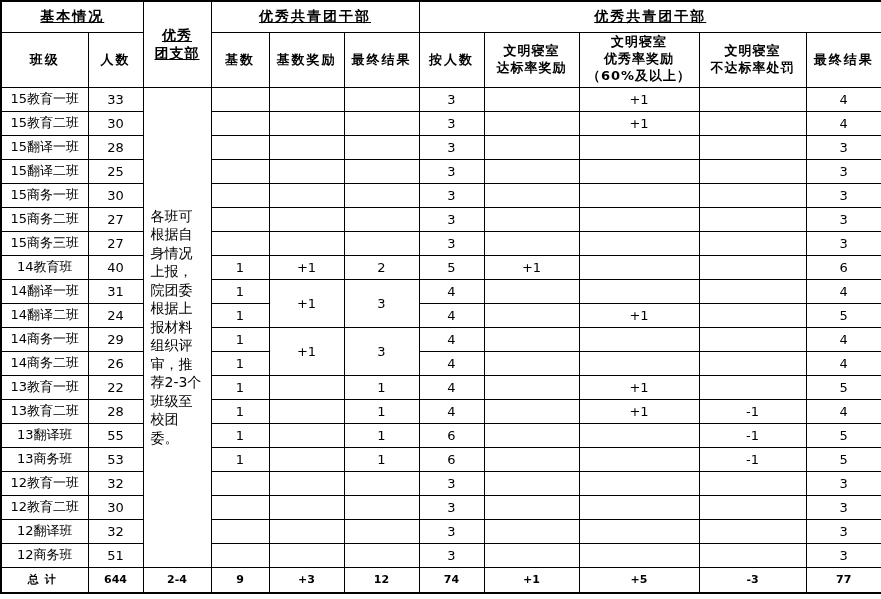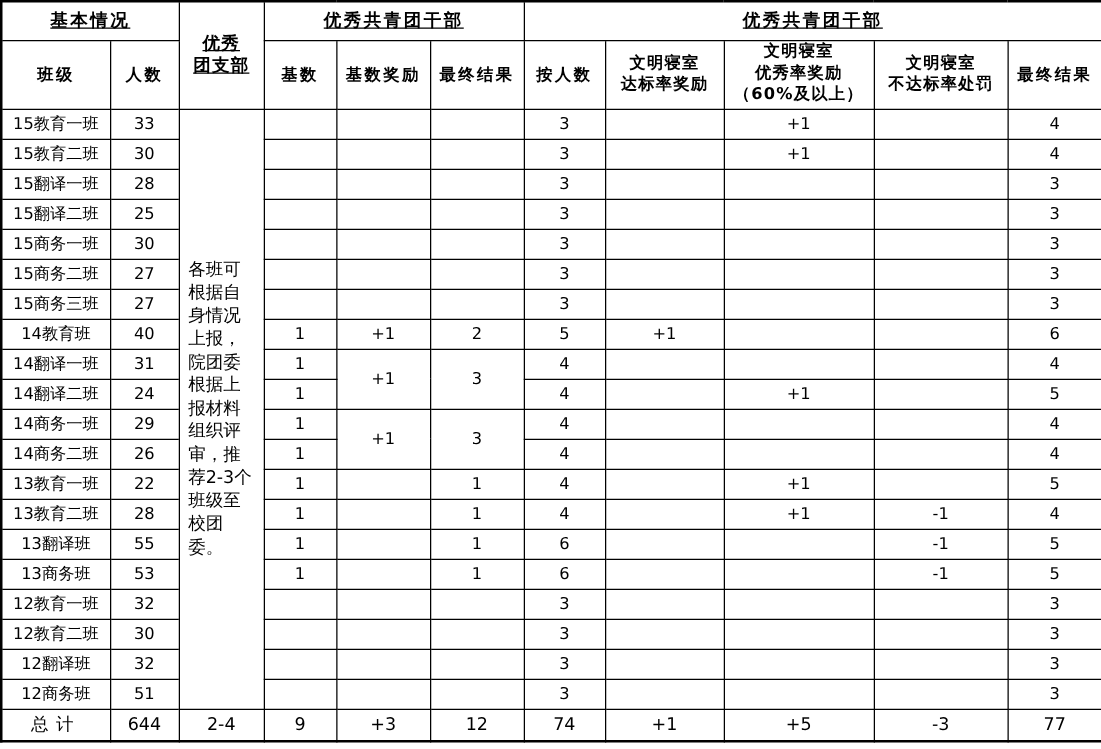--- a/index.html
+++ b/index.html
@@ -37,21 +37,21 @@
   tbody td { font-size: 13px; }
   td.branch-note {
     font-size: 14px;
     line-height: 1.32;
     padding: 0 7px;
     text-align: left;
     white-space: normal;
     word-break: break-all;
   }
   tfoot tr { height: 26px; }
-  tfoot td { font-size: 14px; }
+  tfoot td { font-size: 11px; font-weight: bold; }
   td.total-label { letter-spacing: 6px; }
 </style>
 </head>
 <body>
 
 <table>
   <colgroup>
     <col style="width:87px">
     <col style="width:55px">
     <col style="width:68px">

